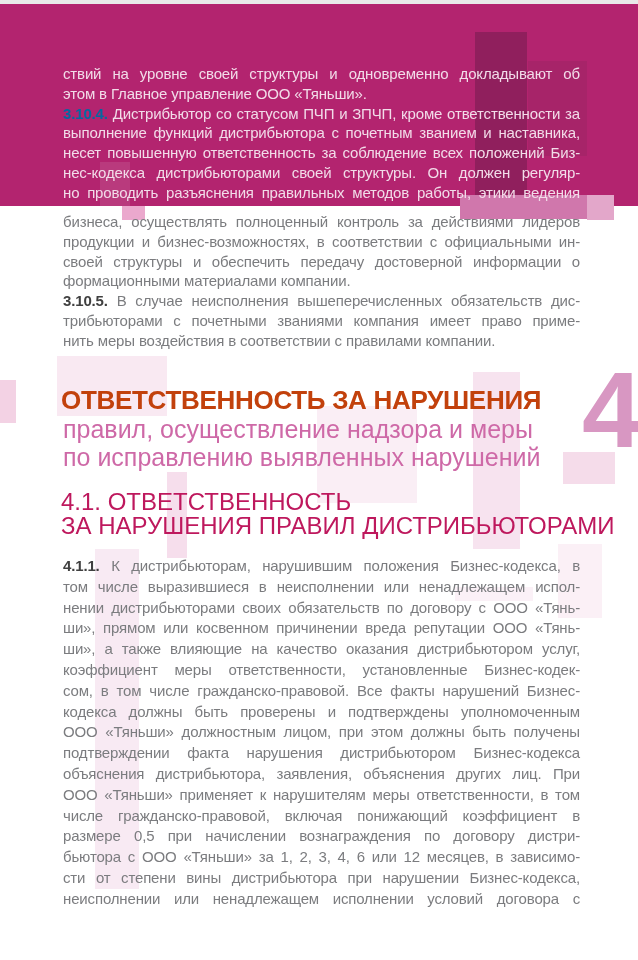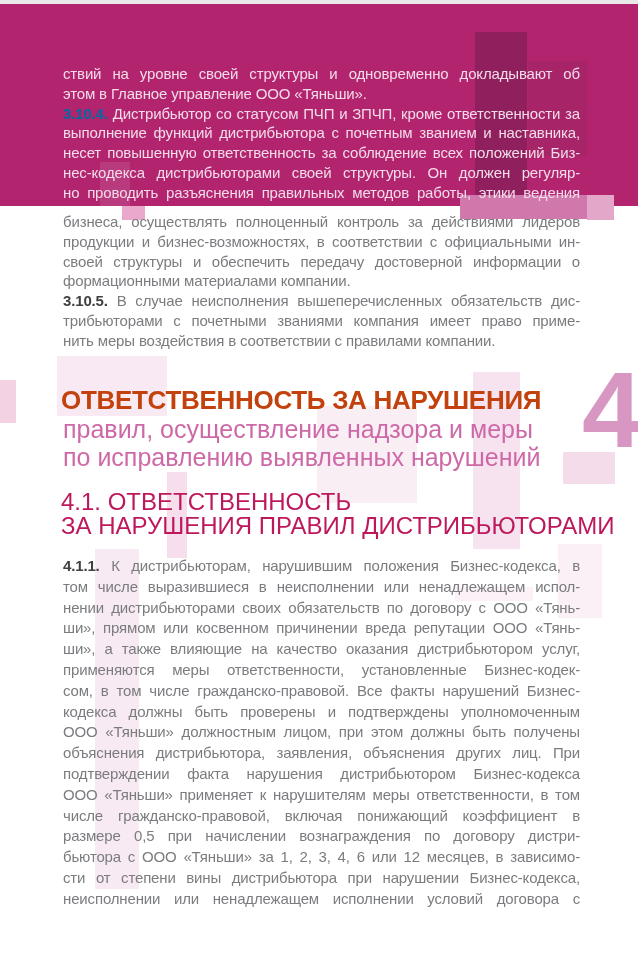--- a/index.html
+++ b/index.html
@@ -126,31 +126,31 @@
       <div class="tline just"><b class="pfx">4.1.1.</b><span class="txt"> К дистрибьюторам, нарушившим положения Бизнес-кодекса, в</span></div>
 
       <div class="tline just"><span class="txt">том числе выразившиеся в неисполнении или ненадлежащем испол-</span></div>
 
       <div class="tline just"><span class="txt">нении дистрибьюторами своих обязательств по договору с ООО «Тянь-</span></div>
 
       <div class="tline just"><span class="txt">ши», прямом или косвенном причинении вреда репутации ООО «Тянь-</span></div>
 
       <div class="tline just"><span class="txt">ши», а также влияющие на качество оказания дистрибьютором услуг,</span></div>
 
-      <div class="tline just"><span class="txt">применяются меры ответственности, установленные Бизнес-кодек-</span></div>
+      <div class="tline just"><span class="txt">коэффициент меры ответственности, установленные Бизнес-кодек-</span></div>
 
       <div class="tline just"><span class="txt">сом, в том числе гражданско-правовой. Все факты нарушений Бизнес-</span></div>
 
       <div class="tline just"><span class="txt">кодекса должны быть проверены и подтверждены уполномоченным</span></div>
 
       <div class="tline just"><span class="txt">ООО «Тяньши» должностным лицом, при этом должны быть получены</span></div>
 
+      <div class="tline just"><span class="txt">подтверждении факта нарушения дистрибьютором Бизнес-кодекса</span></div>
+
       <div class="tline just"><span class="txt">объяснения дистрибьютора, заявления, объяснения других лиц. При</span></div>
-
-      <div class="tline just"><span class="txt">подтверждении факта нарушения дистрибьютором Бизнес-кодекса</span></div>
 
       <div class="tline just"><span class="txt">ООО «Тяньши» применяет к нарушителям меры ответственности, в том</span></div>
 
       <div class="tline just"><span class="txt">числе гражданско-правовой, включая понижающий коэффициент в</span></div>
 
       <div class="tline just"><span class="txt">размере 0,5 при начислении вознаграждения по договору дистри-</span></div>
 
       <div class="tline just"><span class="txt">бьютора с ООО «Тяньши» за 1, 2, 3, 4, 6 или 12 месяцев, в зависимо-</span></div>
 
       <div class="tline just"><span class="txt">сти от степени вины дистрибьютора при нарушении Бизнес-кодекса,</span></div>

